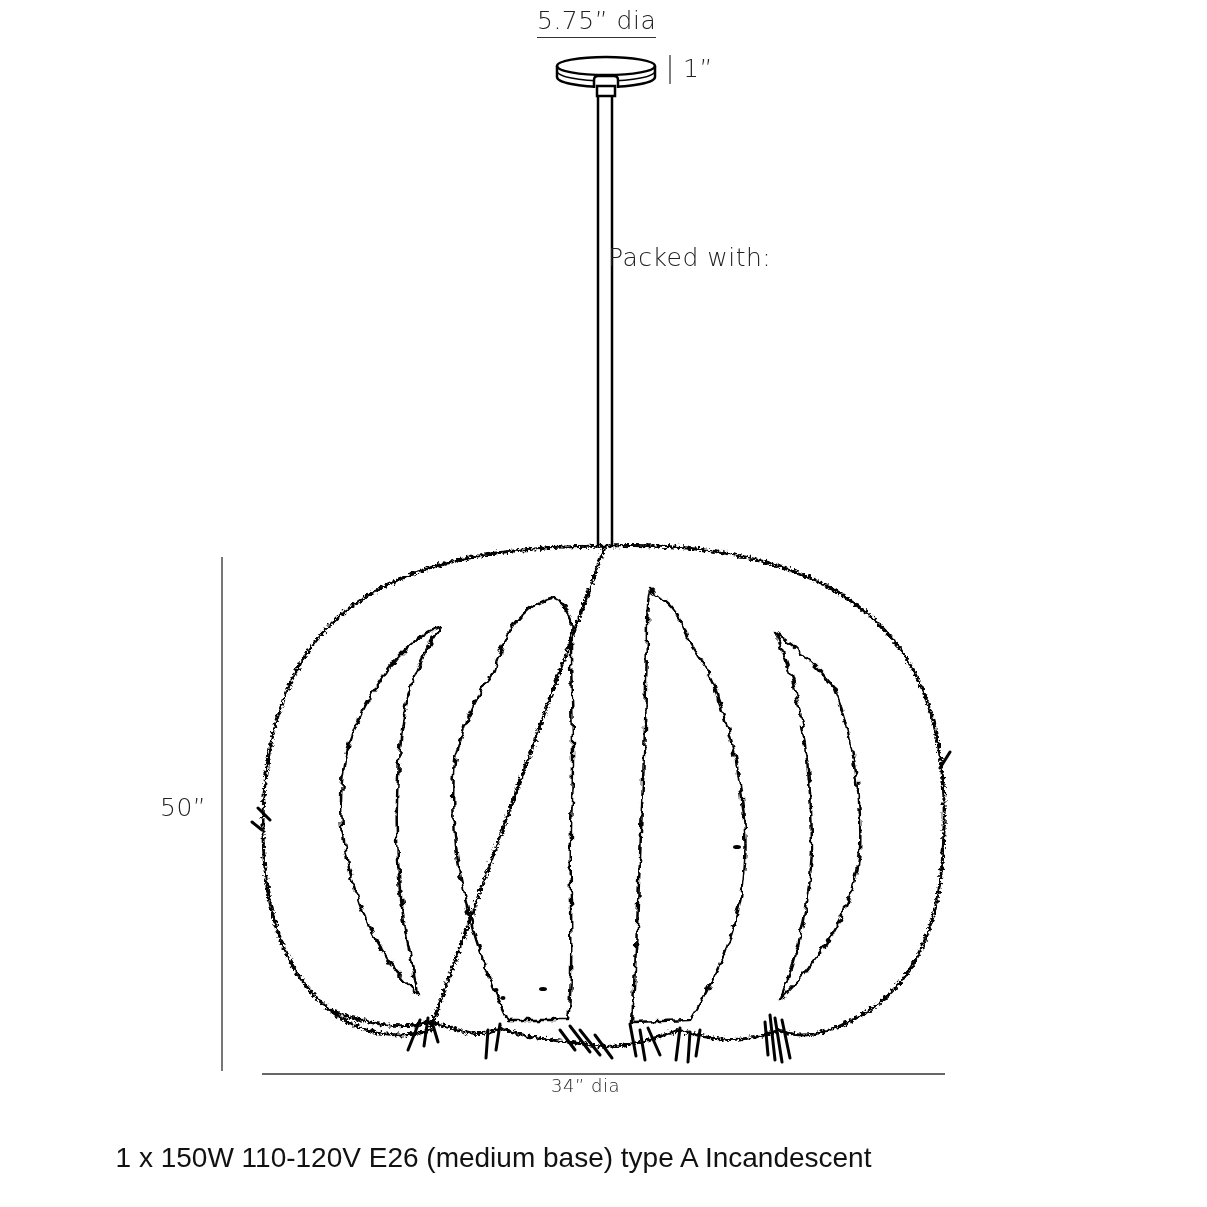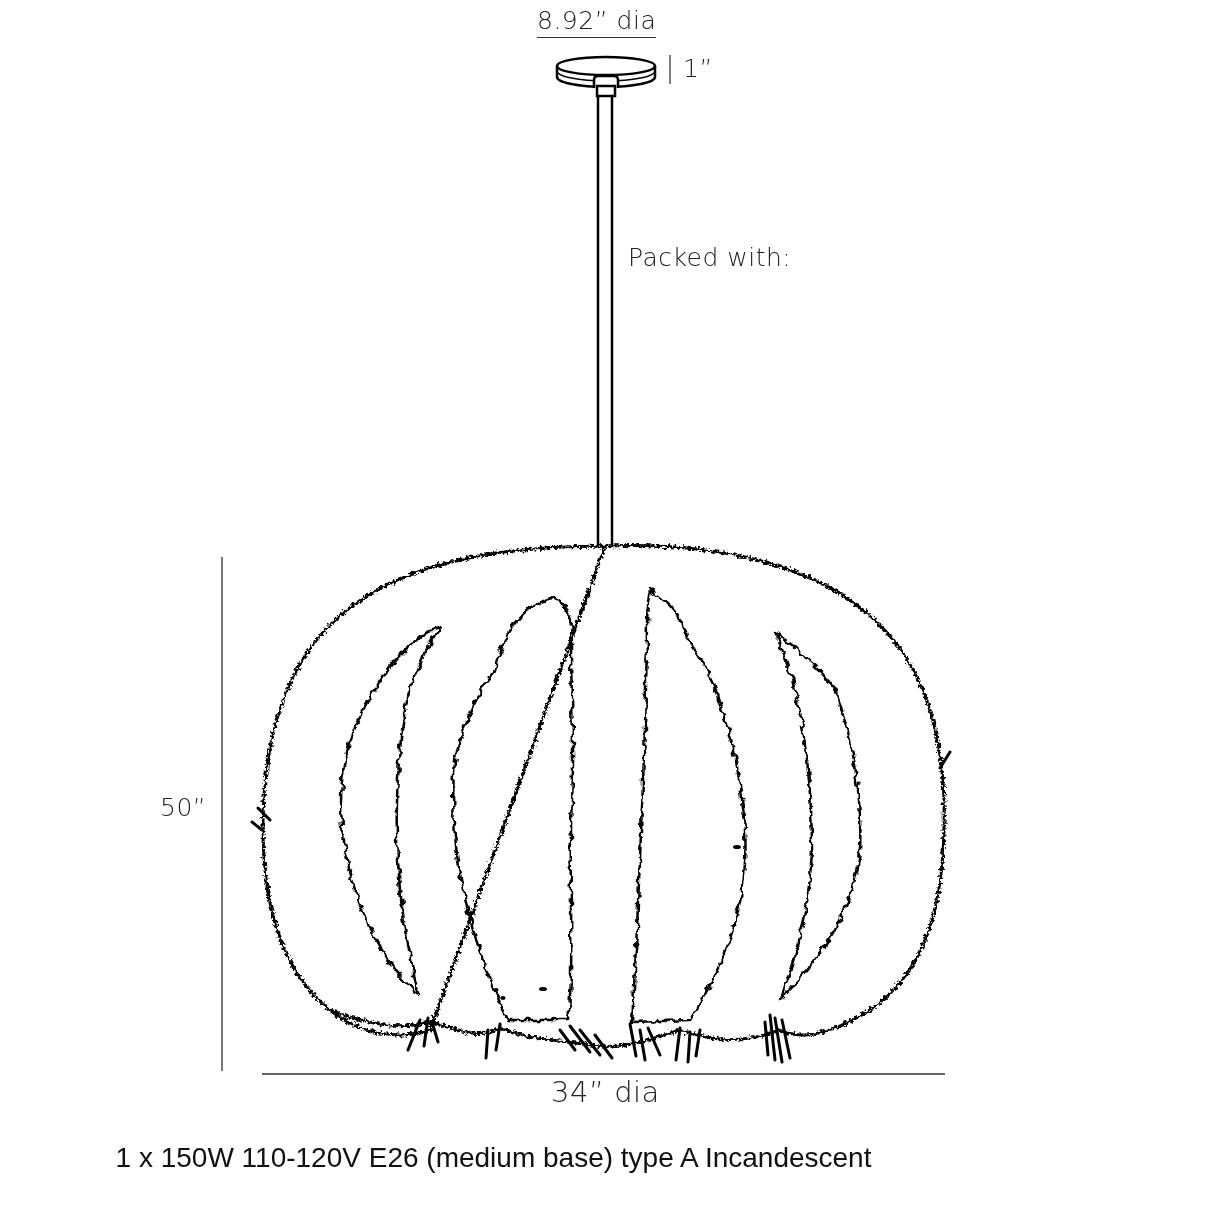--- a/index.html
+++ b/index.html
@@ -37,35 +37,35 @@
       border-bottom: 1.5px solid #333;
       padding-bottom: 1px;
       line-height: 30px;
     }
     .canopy-height {
       left: 683px;
       top: 54px;
       font-size: 25px;
     }
     .packed {
-      left: 628px;
+      left: 608px;
       top: 240px;
       font-size: 25px;
       line-height: 36px;
     }
     .packed div { display: block; }
     .height-label {
       left: 160px;
       top: 793px;
       font-size: 25px;
     }
     .width-label {
       left: 551px;
       top: 1075px;
-      font-size: 29px;
+      font-size: 18px;
     }
     .bulb-spec {
       left: 0;
       width: 987px;
       text-align: center;
       top: 1142px;
       font-family: "Liberation Sans", sans-serif;
       font-weight: 400;
       font-size: 28px;
       color: #111;
@@ -172,21 +172,21 @@
       <ellipse cx="503" cy="998" rx="2.5" ry="2"></ellipse>
       <ellipse cx="543" cy="989" rx="4" ry="2"></ellipse>
       <ellipse cx="737" cy="847" rx="4" ry="2"></ellipse>
     </g>
   </g>
 
   <line x1="222" y1="557" x2="222" y2="1071" stroke="#777" stroke-width="2"></line>
   <line x1="262" y1="1074" x2="945" y2="1074" stroke="#333" stroke-width="1.5"></line>
 </svg>
 
-<div class="label canopy-dia">8.92” dia</div>
+<div class="label canopy-dia">5.75” dia</div>
 <div class="label canopy-height">1”</div>
 
 <div class="label packed">
   <div>Packed with:</div>
 </div>
 
 <div class="label height-label">50”</div>
 <div class="label width-label">34” dia</div>
 
 <div class="label bulb-spec">1 x 150W 110-120V E26 (medium base) type A Incandescent</div>

